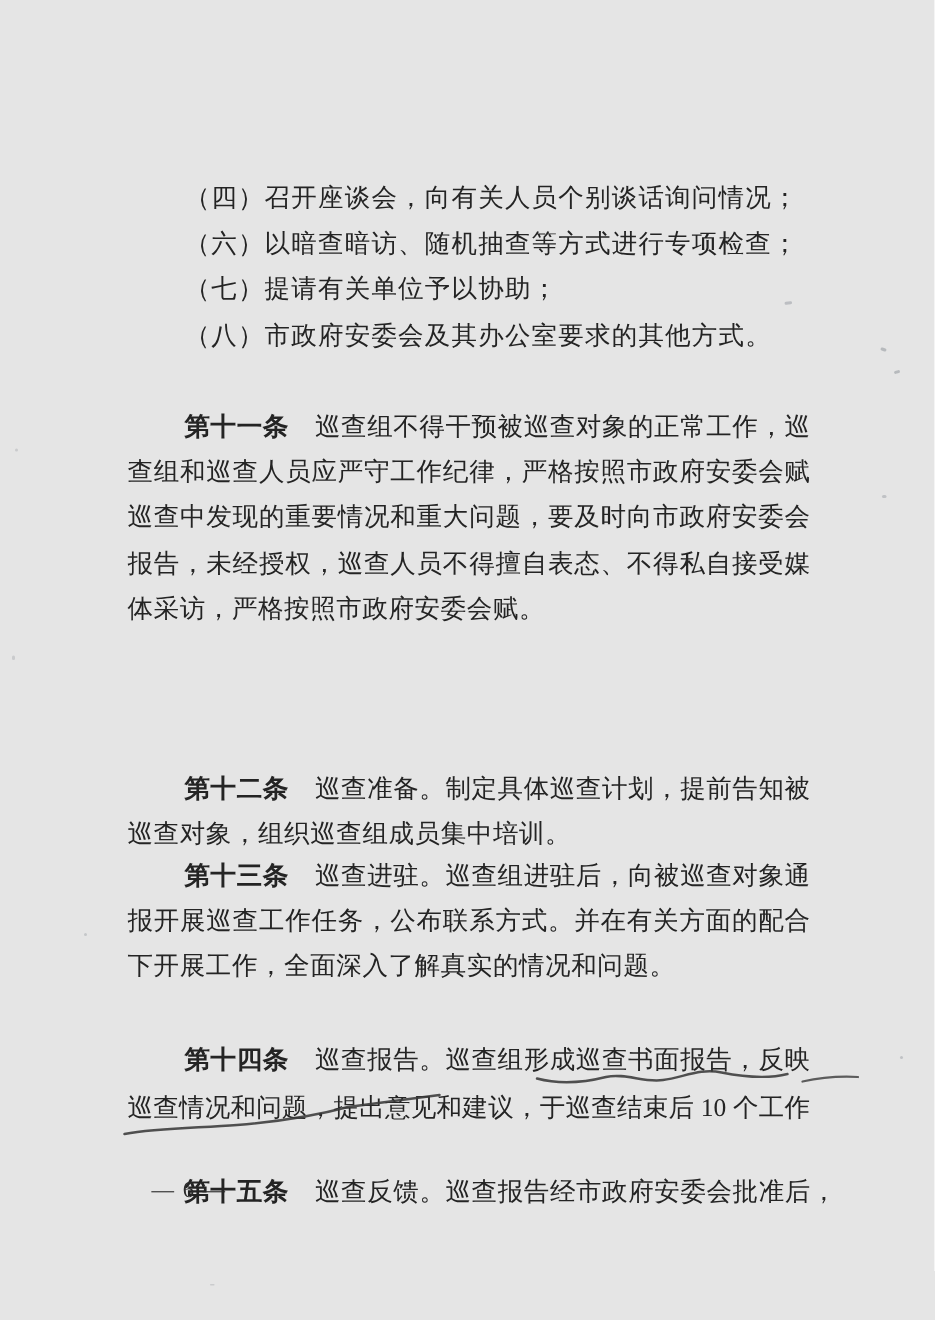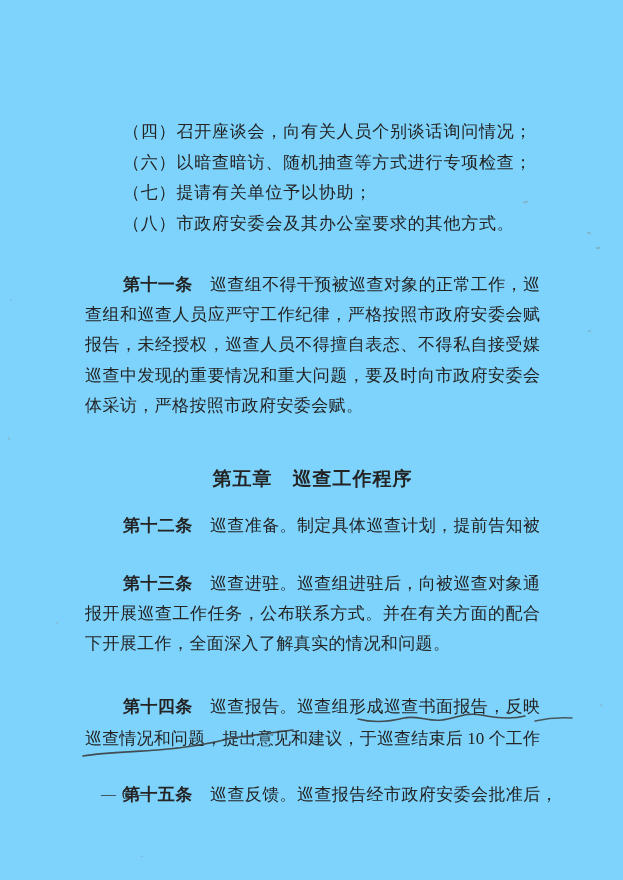--- a/index.html
+++ b/index.html
@@ -4,21 +4,21 @@
 <style>
   html, body {
     margin: 0;
     padding: 0;
     background: #ffffff;
   }
   .page {
     position: relative;
     width: 623px;
     height: 880px;
-    background: #7dd3fc;
+    background: #e5e5e5;
     overflow: hidden;
     font-family: "Liberation Serif", "DejaVu Serif", serif;
     color: #242424;
   }
   .block {
     position: absolute;
     left: 85px;
     width: 455px;
   }
   .line {
@@ -95,29 +95,29 @@
   <div class="block" id="list-block">
     <div class="line listline indent">（四）召开座谈会，向有关人员个别谈话询问情况；</div>
     <div class="line listline indent">（六）以暗查暗访、随机抽查等方式进行专项检查；</div>
     <div class="line listline indent">（七）提请有关单位予以协助；</div>
     <div class="line listline indent">（八）市政府安委会及其办公室要求的其他方式。</div>
   </div>
 
   <div class="block" id="art11-block">
     <div class="line jl indent"><span class="b">第十一条</span><span>　巡查组不得干预被巡查对象的正常工作，巡</span></div>
     <div class="line jl">查组和巡查人员应严守工作纪律，严格按照市政府安委会赋</div>
+    <div class="line jl">巡查中发现的重要情况和重大问题，要及时向市政府安委会</div>
     <div class="line jl">报告，未经授权，巡查人员不得擅自表态、不得私自接受媒</div>
-    <div class="line jl">巡查中发现的重要情况和重大问题，要及时向市政府安委会</div>
     <div class="line">体采访，严格按照市政府安委会赋。</div>
   </div>
 
-  <div class="chapter">第五章　巡查工作程序</div>
 
   <div class="block" id="art12-block">
     <div class="line jl indent"><span class="b">第十二条</span><span>　巡查准备。制定具体巡查计划，提前告知被</span></div>
+    <div class="line">巡查对象，组织巡查组成员集中培训。</div>
   </div>
 
   <div class="block" id="art13-block">
     <div class="line jl indent"><span class="b">第十三条</span><span>　巡查进驻。巡查组进驻后，向被巡查对象通</span></div>
     <div class="line jl">报开展巡查工作任务，公布联系方式。并在有关方面的配合</div>
     <div class="line">下开展工作，全面深入了解真实的情况和问题。</div>
   </div>
 
   <div class="block" id="art14-block">
     <div class="line jl indent"><span class="b">第十四条</span><span>　巡查报告。巡查组形成巡查书面报告，反映</span></div>

